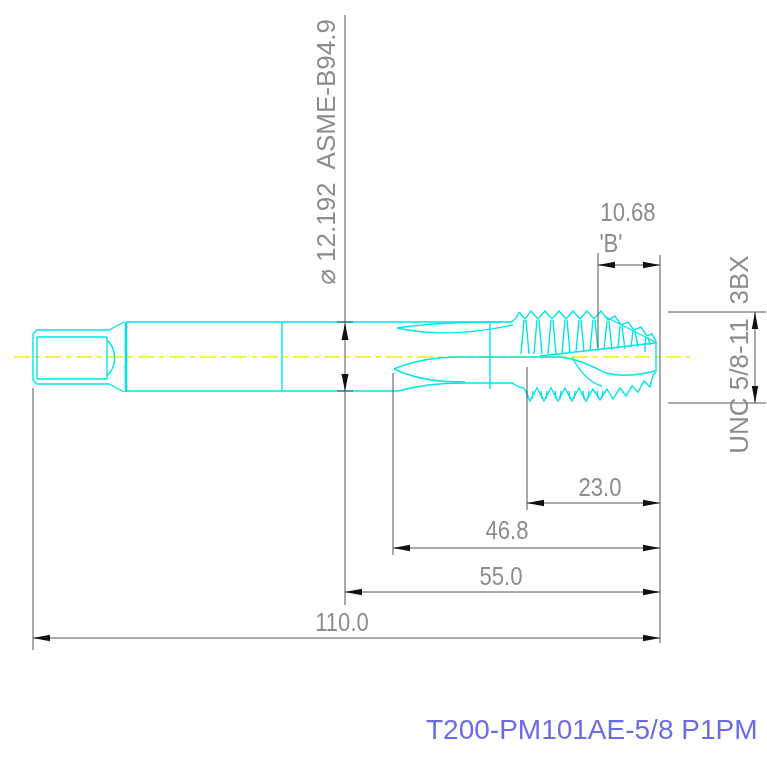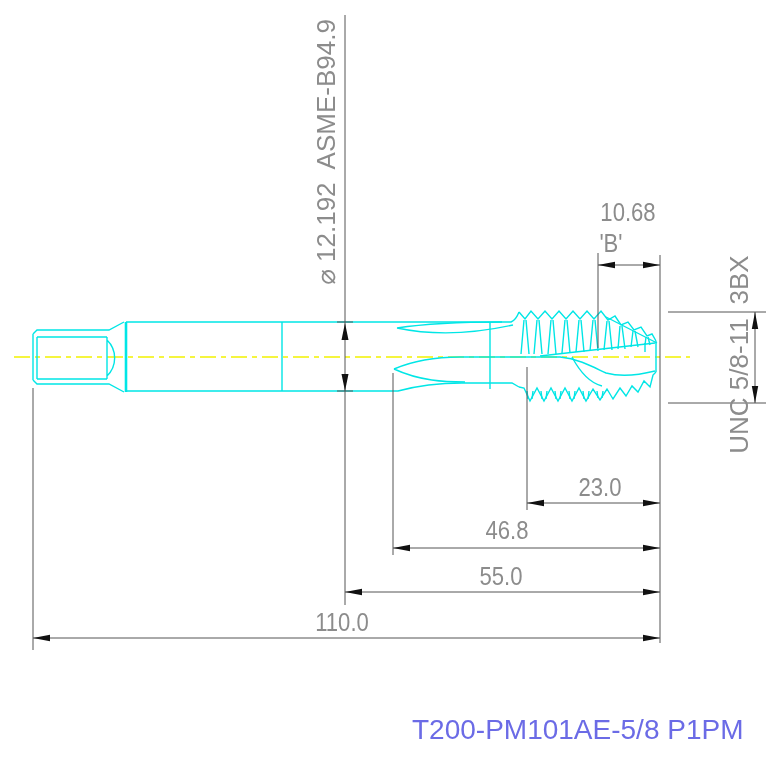--- a/index.html
+++ b/index.html
@@ -13,21 +13,21 @@
     white-space:pre;
     transform:translate(-50%,-50%) scaleX(0.85);
     letter-spacing:0px;
     line-height:1;
   }
   .dim-text.rot{
     transform:translate(-50%,-50%) rotate(-90deg);
   }
   .part-number{
     position:absolute;
-    left:412px;top:716px;
+    left:426px;top:716px;
     font-size:28px;
     color:#6b6be6;
     white-space:pre;
     line-height:1;
   }
 </style>
 </head>
 <body>
 
 <div id="canvas">

